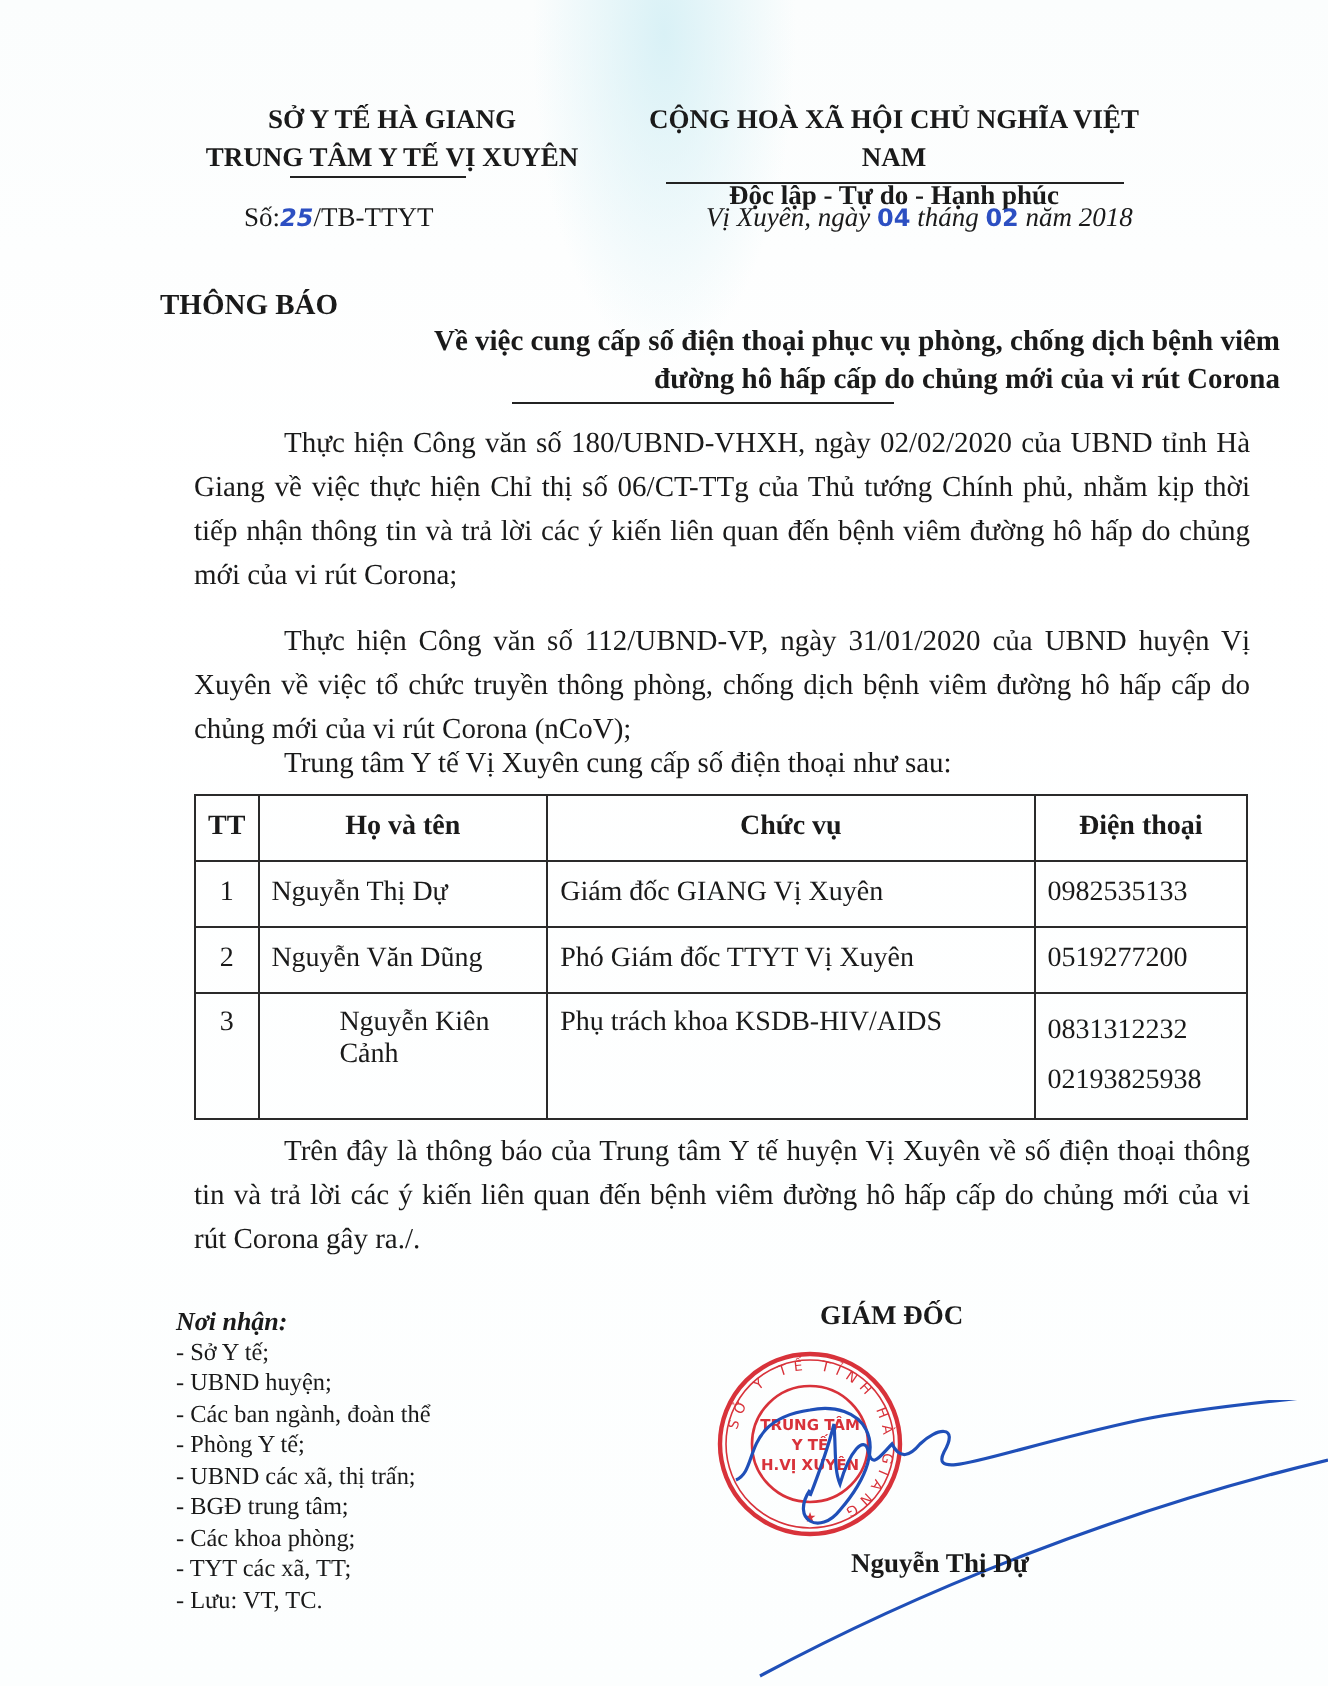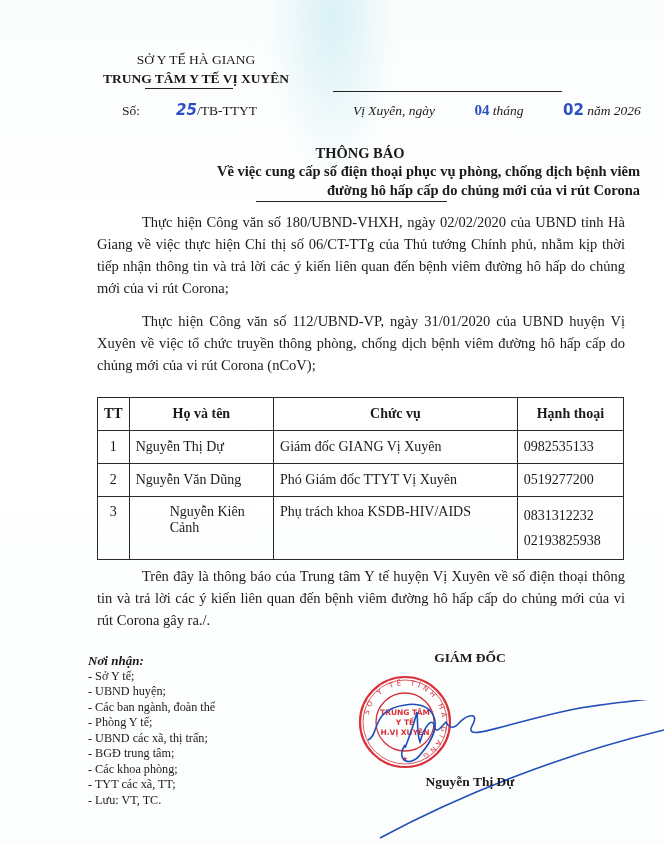--- a/index.html
+++ b/index.html
@@ -7,86 +7,91 @@
     width:664px; height:843px; overflow:hidden; position:relative;
     background:#fdfefe;
     font-family:"Liberation Serif", "DejaVu Serif", serif;
     color:#1a1a1a;
   }
   .page { position:absolute; left:0; top:0; width:664px; height:843px;
     background: radial-gradient(ellipse at 50% 2%, #d9f1f6 0%, rgba(255,255,255,0) 14%),
                 linear-gradient(180deg,#fbfdfd 0%,#ffffff 30%,#fcfefe 100%); }
   .abs { position:absolute; }
   .hdr-left { left:80px; width:232px; top:50px; text-align:center; font-size:13.5px; line-height:19px; }
-  .hdr-left .l1 { font-weight:normal; }
+  .hdr-left .l1 { font-weight:bold; }
   .hdr-left .l2 { font-weight:bold; }
   .hdr-right { left:318px; width:258px; top:50px; text-align:center; font-size:13.5px; line-height:19px; font-weight:bold; }
   .uline { position:absolute; height:1px; background:#222; }
   .so-line { left:122px; top:101px; font-size:13.5px; }
-  .hand { color:#2c4fc2; font-family:"DejaVu Sans", sans-serif; font-style:italic; font-size:15px; font-weight:bold;margin-left:36px; }
+  .hand { color:#2c4fc2; font-family:"DejaVu Sans", sans-serif; font-style:italic; font-size:12px; font-weight:bold; }
   .date-line { left:353px; top:101px; font-size:13.5px; font-style:italic; }
-  .title { left:80px; width:560px; top:145px; text-align:center; font-weight:bold; font-size:14.5px; }
+  .title { left:80px; width:560px; top:145px; font-weight:bold; font-size:14.5px; }
   .subtitle { left:80px; width:560px; top:162px; text-align:right; font-weight:bold; font-size:14.5px; line-height:19px; }
   .para { position:absolute; left:97px; width:528px; font-size:14.5px; line-height:22px; text-align:justify; text-indent:45px; }
   table.phones { position:absolute; left:97px; top:397px; width:527px; border-collapse:collapse; font-size:14px; }
   table.phones th, table.phones td { border:1.5px solid #2a2a2a; padding:0 6px; height:32px; vertical-align:middle; }
   table.phones th { font-weight:bold; text-align:center; }
   table.phones td.tt { text-align:center; }
   table.phones td.multi { padding-top:6px; padding-bottom:6px; line-height:25px; }
   .recv { left:88px; top:653px; font-size:12.2px; line-height:15.5px; }
   .recv .head { font-weight:bold; font-style:italic; font-size:13px; }
-  .sign-title { left:410px; width:120px; top:650px; text-align:center; font-weight:bold; font-size:13.5px; }
+  .sign-title { left:410px; width:120px; top:650px; font-weight:bold; font-size:13.5px; }
   .signer { left:410px; width:120px; top:774px; text-align:center; font-weight:bold; font-size:13.5px; }
   .seal { left:358px; top:675px; width:94px; height:94px; }
   .sig { left:360px; top:700px; width:304px; height:143px; }
 </style>
 </head>
 <body>
 
 <div class="page">
 
   <div class="abs hdr-left">
     <div class="l1">SỞ Y TẾ HÀ GIANG</div>
     <div class="l2">TRUNG TÂM Y TẾ VỊ XUYÊN</div>
   </div>
   <div class="uline" style="left:145px; top:88px; width:88px;"></div>
 
+  <div class="abs hdr-right">
+    <div>CỘNG HOÀ XÃ HỘI CHỦ NGHĨA VIỆT NAM</div>
+    <div style="text-decoration:none;">Độc lập - Tự do - Hạnh phúc</div>
+  </div>
   <div class="uline" style="left:333px; top:91px; width:229px;"></div>
 
   <div class="abs so-line">
     <span>Số:</span><span class="hand">25</span><span>/TB-TTYT</span>
   </div>
 
   <div class="abs date-line">
-    <span>Vị Xuyên, ngày </span><span class="hand" style="font-style:normal;font-family:Liberation Serif, serif;">04</span><span> tháng </span><span class="hand" style="font-style:normal;">02</span><span> năm 2026</span>
+    <span>Vị Xuyên, ngày </span><span class="hand" style="font-style:normal;">04</span><span> tháng </span><span class="hand" style="font-style:normal;">02</span><span> năm 2018</span>
   </div>
 
   <div class="abs title">THÔNG BÁO</div>
   <div class="abs subtitle">
     <div>Về việc cung cấp số điện thoại phục vụ phòng, chống dịch bệnh viêm</div>
     <div>đường hô hấp cấp do chủng mới của vi rút Corona</div>
   </div>
   <div class="uline" style="left:256px; top:201px; width:191px;"></div>
 
   <div class="para" style="top:211px;">Thực hiện Công văn số 180/UBND-VHXH, ngày 02/02/2020 của UBND tỉnh Hà Giang về việc thực hiện Chỉ thị số 06/CT-TTg của Thủ tướng Chính phủ, nhằm kịp thời tiếp nhận thông tin và trả lời các ý kiến liên quan đến bệnh viêm đường hô hấp do chủng mới của vi rút Corona;</div>
   <div class="para" style="top:310px;">Thực hiện Công văn số 112/UBND-VP, ngày 31/01/2020 của UBND huyện Vị Xuyên về việc tổ chức truyền thông phòng, chống dịch bệnh viêm đường hô hấp cấp do chủng mới của vi rút Corona (nCoV);</div>
+  <div class="para" style="top:371px;">Trung tâm Y tế Vị Xuyên cung cấp số điện thoại như sau:</div>
 
   <table class="phones">
     <colgroup>
       <col style="width:21px">
       <col style="width:147px">
       <col style="width:252px">
       <col style="width:107px">
     </colgroup>
     <thead>
       <tr>
         <th>TT</th>
         <th>Họ và tên</th>
         <th>Chức vụ</th>
-        <th>Hạnh thoại</th>
+        <th>Điện thoại</th>
       </tr>
     </thead>
     <tbody>
       <tr>
         <td class="tt">1</td>
         <td>Nguyễn Thị Dự</td>
         <td>Giám đốc GIANG Vị Xuyên</td>
         <td>0982535133</td>
       </tr>
       <tr>

